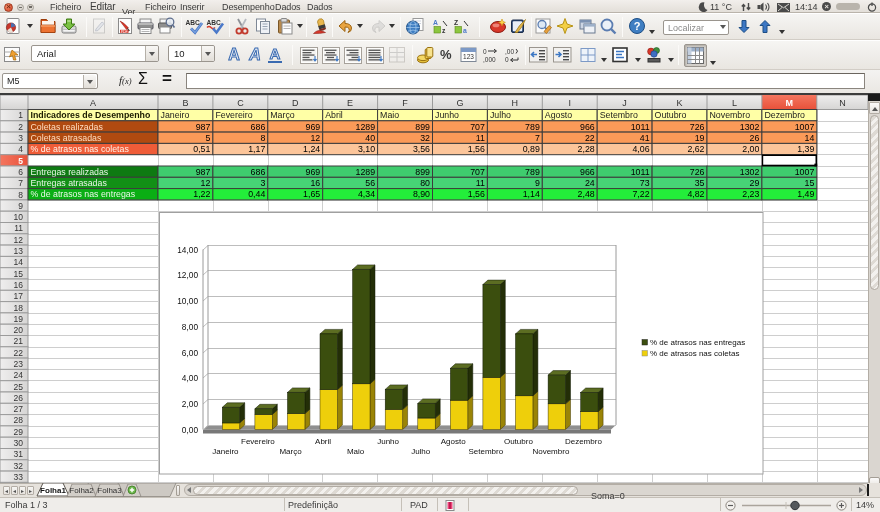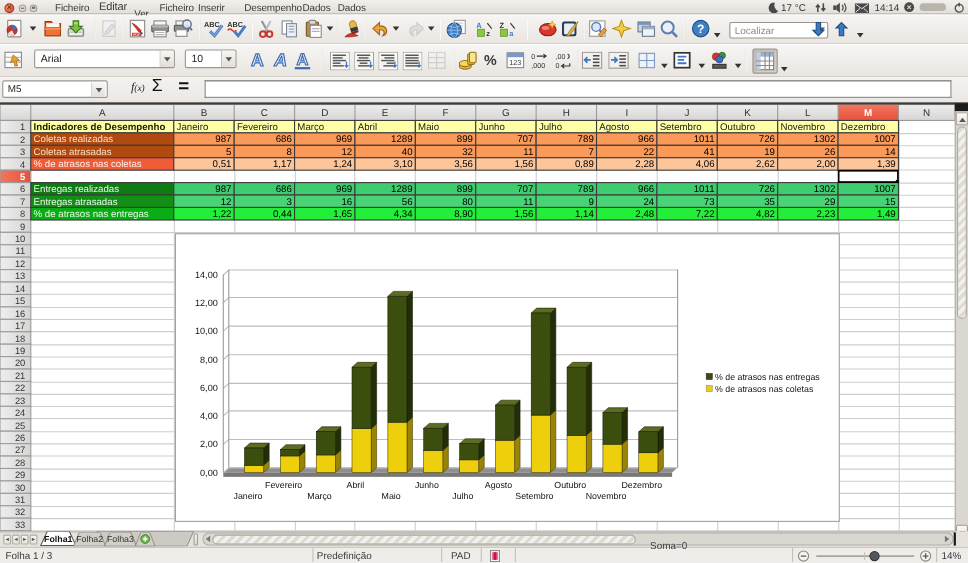--- a/index.html
+++ b/index.html
@@ -20,21 +20,21 @@
 <div style="position:absolute;left:90px;top:1px;font-size:10px;color:#3a3a3a;line-height:12px;letter-spacing:-0.1px">Editar</div>
 <div style="position:absolute;left:122px;top:6px;font-size:9px;color:#3a3a3a;line-height:12px;letter-spacing:-0.1px">Ver</div>
 <div style="position:absolute;left:145px;top:1px;font-size:9px;color:#3a3a3a;line-height:12px;letter-spacing:-0.1px">Ficheiro</div>
 <div style="position:absolute;left:180px;top:1px;font-size:9px;color:#3a3a3a;line-height:12px;letter-spacing:-0.1px">Inserir</div>
 <div style="position:absolute;left:222px;top:1px;font-size:9px;color:#3a3a3a;line-height:12px;letter-spacing:-0.1px">Desempenho</div>
 <div style="position:absolute;left:275px;top:1px;font-size:9px;color:#3a3a3a;line-height:12px;letter-spacing:-0.1px">Dados</div>
 <div style="position:absolute;left:307px;top:1px;font-size:9px;color:#3a3a3a;line-height:12px;letter-spacing:-0.1px">Dados</div>
 <svg style="position:absolute;left:697px;top:2px" width="11" height="10" viewBox="0 0 11 10">
     <path d="M7.5 0.5 A4.8 4.8 0 1 0 10.5 8 A5.5 5.5 0 0 1 7.5 0.5 Z" fill="#4a4a4a"></path>
   </svg>
-<div style="position:absolute;left:710px;top:1px;font-size:9px;color:#3a3a3a;line-height:12px">17 °C</div>
+<div style="position:absolute;left:710px;top:1px;font-size:9px;color:#3a3a3a;line-height:12px">11 °C</div>
 <svg style="position:absolute;left:740px;top:2px" width="12" height="10" viewBox="0 0 12 10">
 <path d="M3.5 9 L3.5 3 M1.8 4.5 L3.5 2.5 L5.2 4.5" stroke="#4a4a4a" stroke-width="1.4" fill="none"></path>
 <path d="M8.5 1 L8.5 7 M6.8 5.5 L8.5 7.5 L10.2 5.5" stroke="#4a4a4a" stroke-width="1.4" fill="none"></path>
   </svg>
 <svg style="position:absolute;left:757px;top:2px" width="14" height="10" viewBox="0 0 14 10">
 <rect x="0.5" y="3" width="3" height="4" fill="#4a4a4a"></rect>
     <path d="M3.5 3 L6.5 0.5 L6.5 9.5 L3.5 7 Z" fill="#4a4a4a"></path>
 <path d="M8.5 2.5 Q10.5 5 8.5 7.5 M10.5 1 Q13.5 5 10.5 9" stroke="#4a4a4a" stroke-width="1.1" fill="none"></path>
   </svg>
 <svg style="position:absolute;left:777px;top:2.5px" width="13" height="9" viewBox="0 0 13 9">
@@ -205,21 +205,21 @@
 <div style="position:absolute;left:85.5px;top:16.5px;width:1px;height:20px;background:#cdc8c1;border-right:1px solid #fbfaf8"></div>
 <div style="position:absolute;left:111.5px;top:16.5px;width:1px;height:20px;background:#cdc8c1;border-right:1px solid #fbfaf8"></div>
 <div style="position:absolute;left:180.5px;top:16.5px;width:1px;height:20px;background:#cdc8c1;border-right:1px solid #fbfaf8"></div>
 <div style="position:absolute;left:228.5px;top:16.5px;width:1px;height:20px;background:#cdc8c1;border-right:1px solid #fbfaf8"></div>
 <div style="position:absolute;left:305.5px;top:16.5px;width:1px;height:20px;background:#cdc8c1;border-right:1px solid #fbfaf8"></div>
 <div style="position:absolute;left:331.5px;top:16.5px;width:1px;height:20px;background:#cdc8c1;border-right:1px solid #fbfaf8"></div>
 <div style="position:absolute;left:399.5px;top:16.5px;width:1px;height:20px;background:#cdc8c1;border-right:1px solid #fbfaf8"></div>
 <div style="position:absolute;left:478.5px;top:16.5px;width:1px;height:20px;background:#cdc8c1;border-right:1px solid #fbfaf8"></div>
 <div style="position:absolute;left:530.5px;top:16.5px;width:1px;height:20px;background:#cdc8c1;border-right:1px solid #fbfaf8"></div>
 <div style="position:absolute;left:621.5px;top:16.5px;width:1px;height:20px;background:#cdc8c1;border-right:1px solid #fbfaf8"></div>
-<div style="position:absolute;left:663px;top:19.5px;width:90px;height:15px;background:#fff;border:1px solid #9a958e;border-radius:2px;font-size:9px;color:#8a8a8a;line-height:14px;padding-left:4px">Localizar<div style="position:absolute;right:2px;top:4px;width:0;height:0;border-left:3.5px solid transparent;border-right:3.5px solid transparent;border-top:4px solid #555"></div></div>
+<div style="position:absolute;left:663px;top:19.5px;width:66px;height:15px;background:#fff;border:1px solid #9a958e;border-radius:2px;font-size:9px;color:#8a8a8a;line-height:14px;padding-left:4px">Localizar<div style="position:absolute;right:2px;top:4px;width:0;height:0;border-left:3.5px solid transparent;border-right:3.5px solid transparent;border-top:4px solid #555"></div></div>
 <svg style="position:absolute;left:736px;top:18px" width="16" height="17" viewBox="0 0 16 17">
     <path d="M8 14.5 L3 9.5 L6 9.5 L6 2.5 L10 2.5 L10 9.5 L13 9.5 Z" fill="#3c77c4" stroke="#1d4e85" stroke-width="1"></path>
   </svg>
 <svg style="position:absolute;left:757px;top:18px" width="16" height="17" viewBox="0 0 16 17">
     <path d="M8 2.5 L13 7.5 L10 7.5 L10 14.5 L6 14.5 L6 7.5 L3 7.5 Z" fill="#3c77c4" stroke="#1d4e85" stroke-width="1"></path>
   </svg>
 
 <div style="position:absolute;left:0;top:41px;width:880px;height:29px;background:linear-gradient(#f6f5f3,#e9e6e1);border-bottom:1px solid #d2cdc6"></div>
 <svg style="position:absolute;left:3px;top:46px" width="18" height="18" viewBox="0 0 18 18">
     <rect x="1.5" y="1.5" width="15" height="14" fill="#fdfdfd" stroke="#8a8a8a"></rect>

